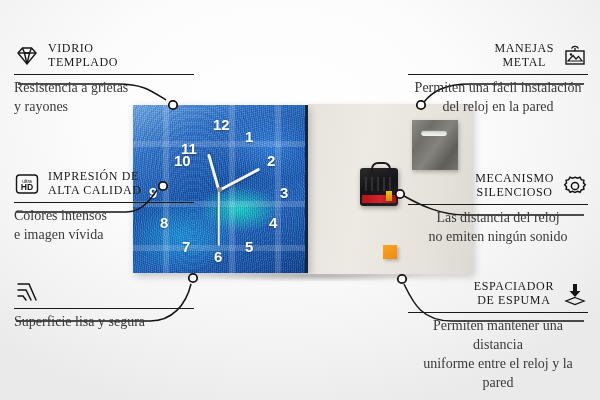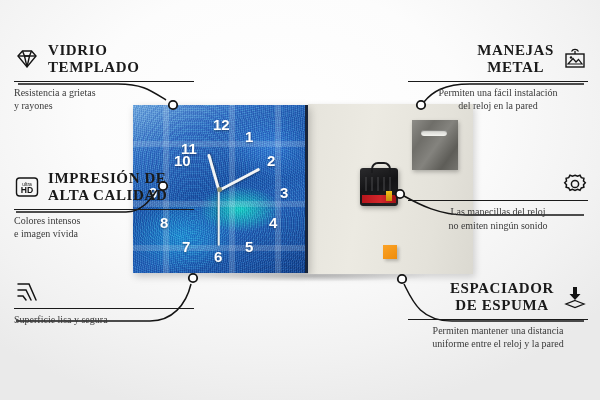--- a/index.html
+++ b/index.html
@@ -67,24 +67,24 @@
     background:linear-gradient(180deg,#f2c21a,#c98a0c);}
   .mech-dots{position:absolute;left:5px;top:9px;width:26px;height:14px;opacity:.5;
     background:repeating-linear-gradient(90deg,#4a4a4d 0 2px,transparent 2px 6px);}
   .spacer{position:absolute;left:75px;top:141px;width:14px;height:14px;
     background:linear-gradient(145deg,#fba327,#ef8c0b);box-shadow:2px 2px 3px rgba(0,0,0,.22);}
   .floor-shadow{position:absolute;left:150px;top:268px;width:330px;height:16px;
     background:radial-gradient(ellipse 160px 8px at 50% 50%, rgba(0,0,0,.20), rgba(0,0,0,0) 72%);}
   
   .callout{position:absolute;width:180px;}
   .callout .head{display:flex;align-items:center;gap:8px;}
-  .callout .ttl{font-size:15px;font-weight:700;letter-spacing:.6px;color:#1a1a1a;
+  .callout .ttl{font-size:12px;font-weight:400;letter-spacing:.6px;color:#1a1a1a;
     line-height:1.15;text-transform:uppercase;}
   .callout .rule{height:1.4px;background:#1a1a1a;margin:4px 0 4px;}
-  .callout .sub{font-size:10px;color:#3a3a3a;line-height:1.35;}
+  .callout .sub{font-size:14px;color:#3a3a3a;line-height:1.35;}
   .callout.left{left:14px;text-align:left;}
   .callout.left .head{justify-content:flex-start;}
   .callout.right{right:12px;text-align:center;}
   .callout.right .head{justify-content:flex-end;}
   .ico{width:26px;height:24px;flex:0 0 26px;display:block;}
   .ico svg{display:block;width:26px;height:24px;}
   
   #wires{position:absolute;inset:0;width:600px;height:400px;pointer-events:none;}
 </style>
 </head>
@@ -234,32 +234,35 @@
       </span>
     </div>
     <div class="rule"></div>
     <div class="sub">
       <span>Permiten una fácil instalación</span><br><span>del reloj en la pared</span>
     </div>
   </div>
 
   <div class="callout right" style="top:172px">
     <div class="head">
+      <span class="ttl">
+        <span>MECANISMO</span><br><span>SILENCIOSO</span>
+      </span>
       <span class="ico">
         <svg viewBox="0 0 26 24">
             <g fill="none" stroke="#141414" stroke-width="1.5">
           <path d="M13 3.2 l2.6 1.1 2.4-1.0 1.3 2.4 2.6 0.6 -0.4 2.6 1.8 1.9 -1.8 1.9 0.4 2.6 -2.6 0.6 -1.3 2.4 -2.4-1.0 -2.6 1.1 -2.6-1.1 -2.4 1.0 -1.3-2.4 -2.6-0.6 0.4-2.6 -1.8-1.9 1.8-1.9 -0.4-2.6 2.6-0.6 1.3-2.4 2.4 1.0 Z"></path>
           <circle cx="13" cy="12" r="3.6"></circle>
         </g>
           </svg>
       </span>
     </div>
     <div class="rule"></div>
     <div class="sub">
-      <span>Las manecillas del reloj</span><br><span>no emiten ningún sonido</span>
+      <span>Las distancia del reloj</span><br><span>no emiten ningún sonido</span>
     </div>
   </div>
 
   <div class="callout right" style="top:280px">
     <div class="head">
       <span class="ttl">
         <span>ESPACIADOR</span><br><span>DE ESPUMA</span>
       </span>
       <span class="ico">
         <svg viewBox="0 0 26 24">

